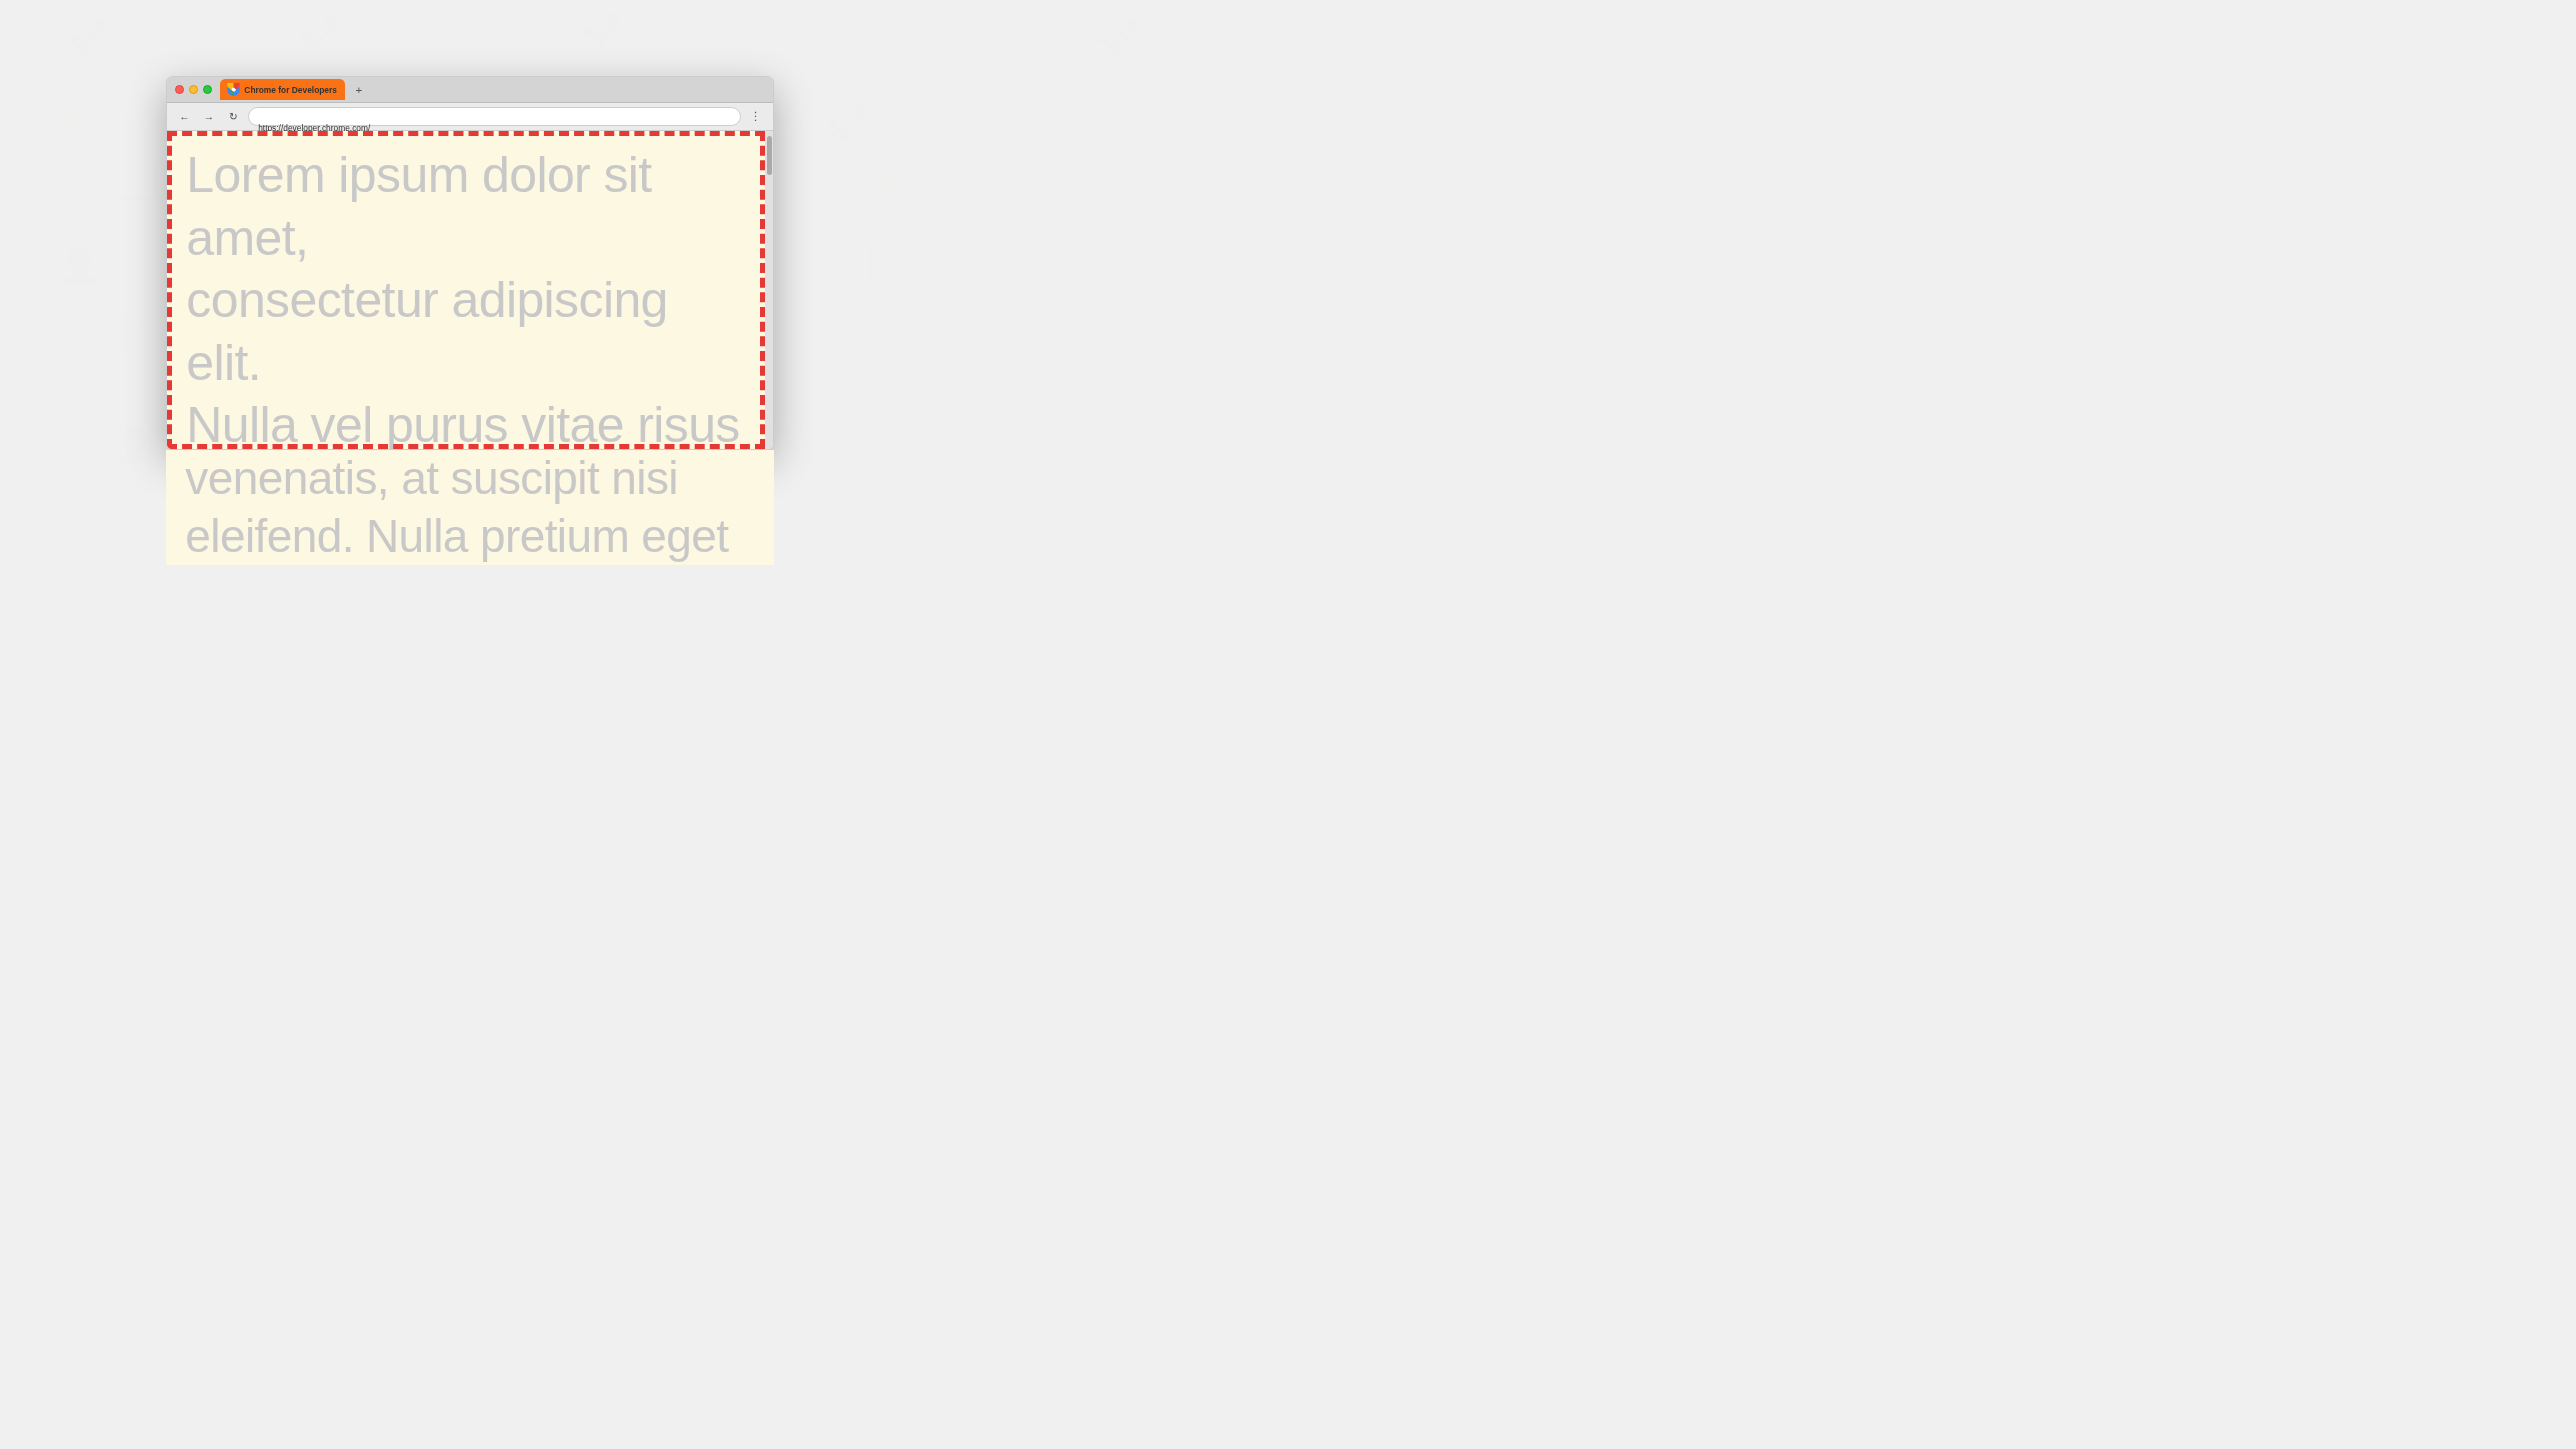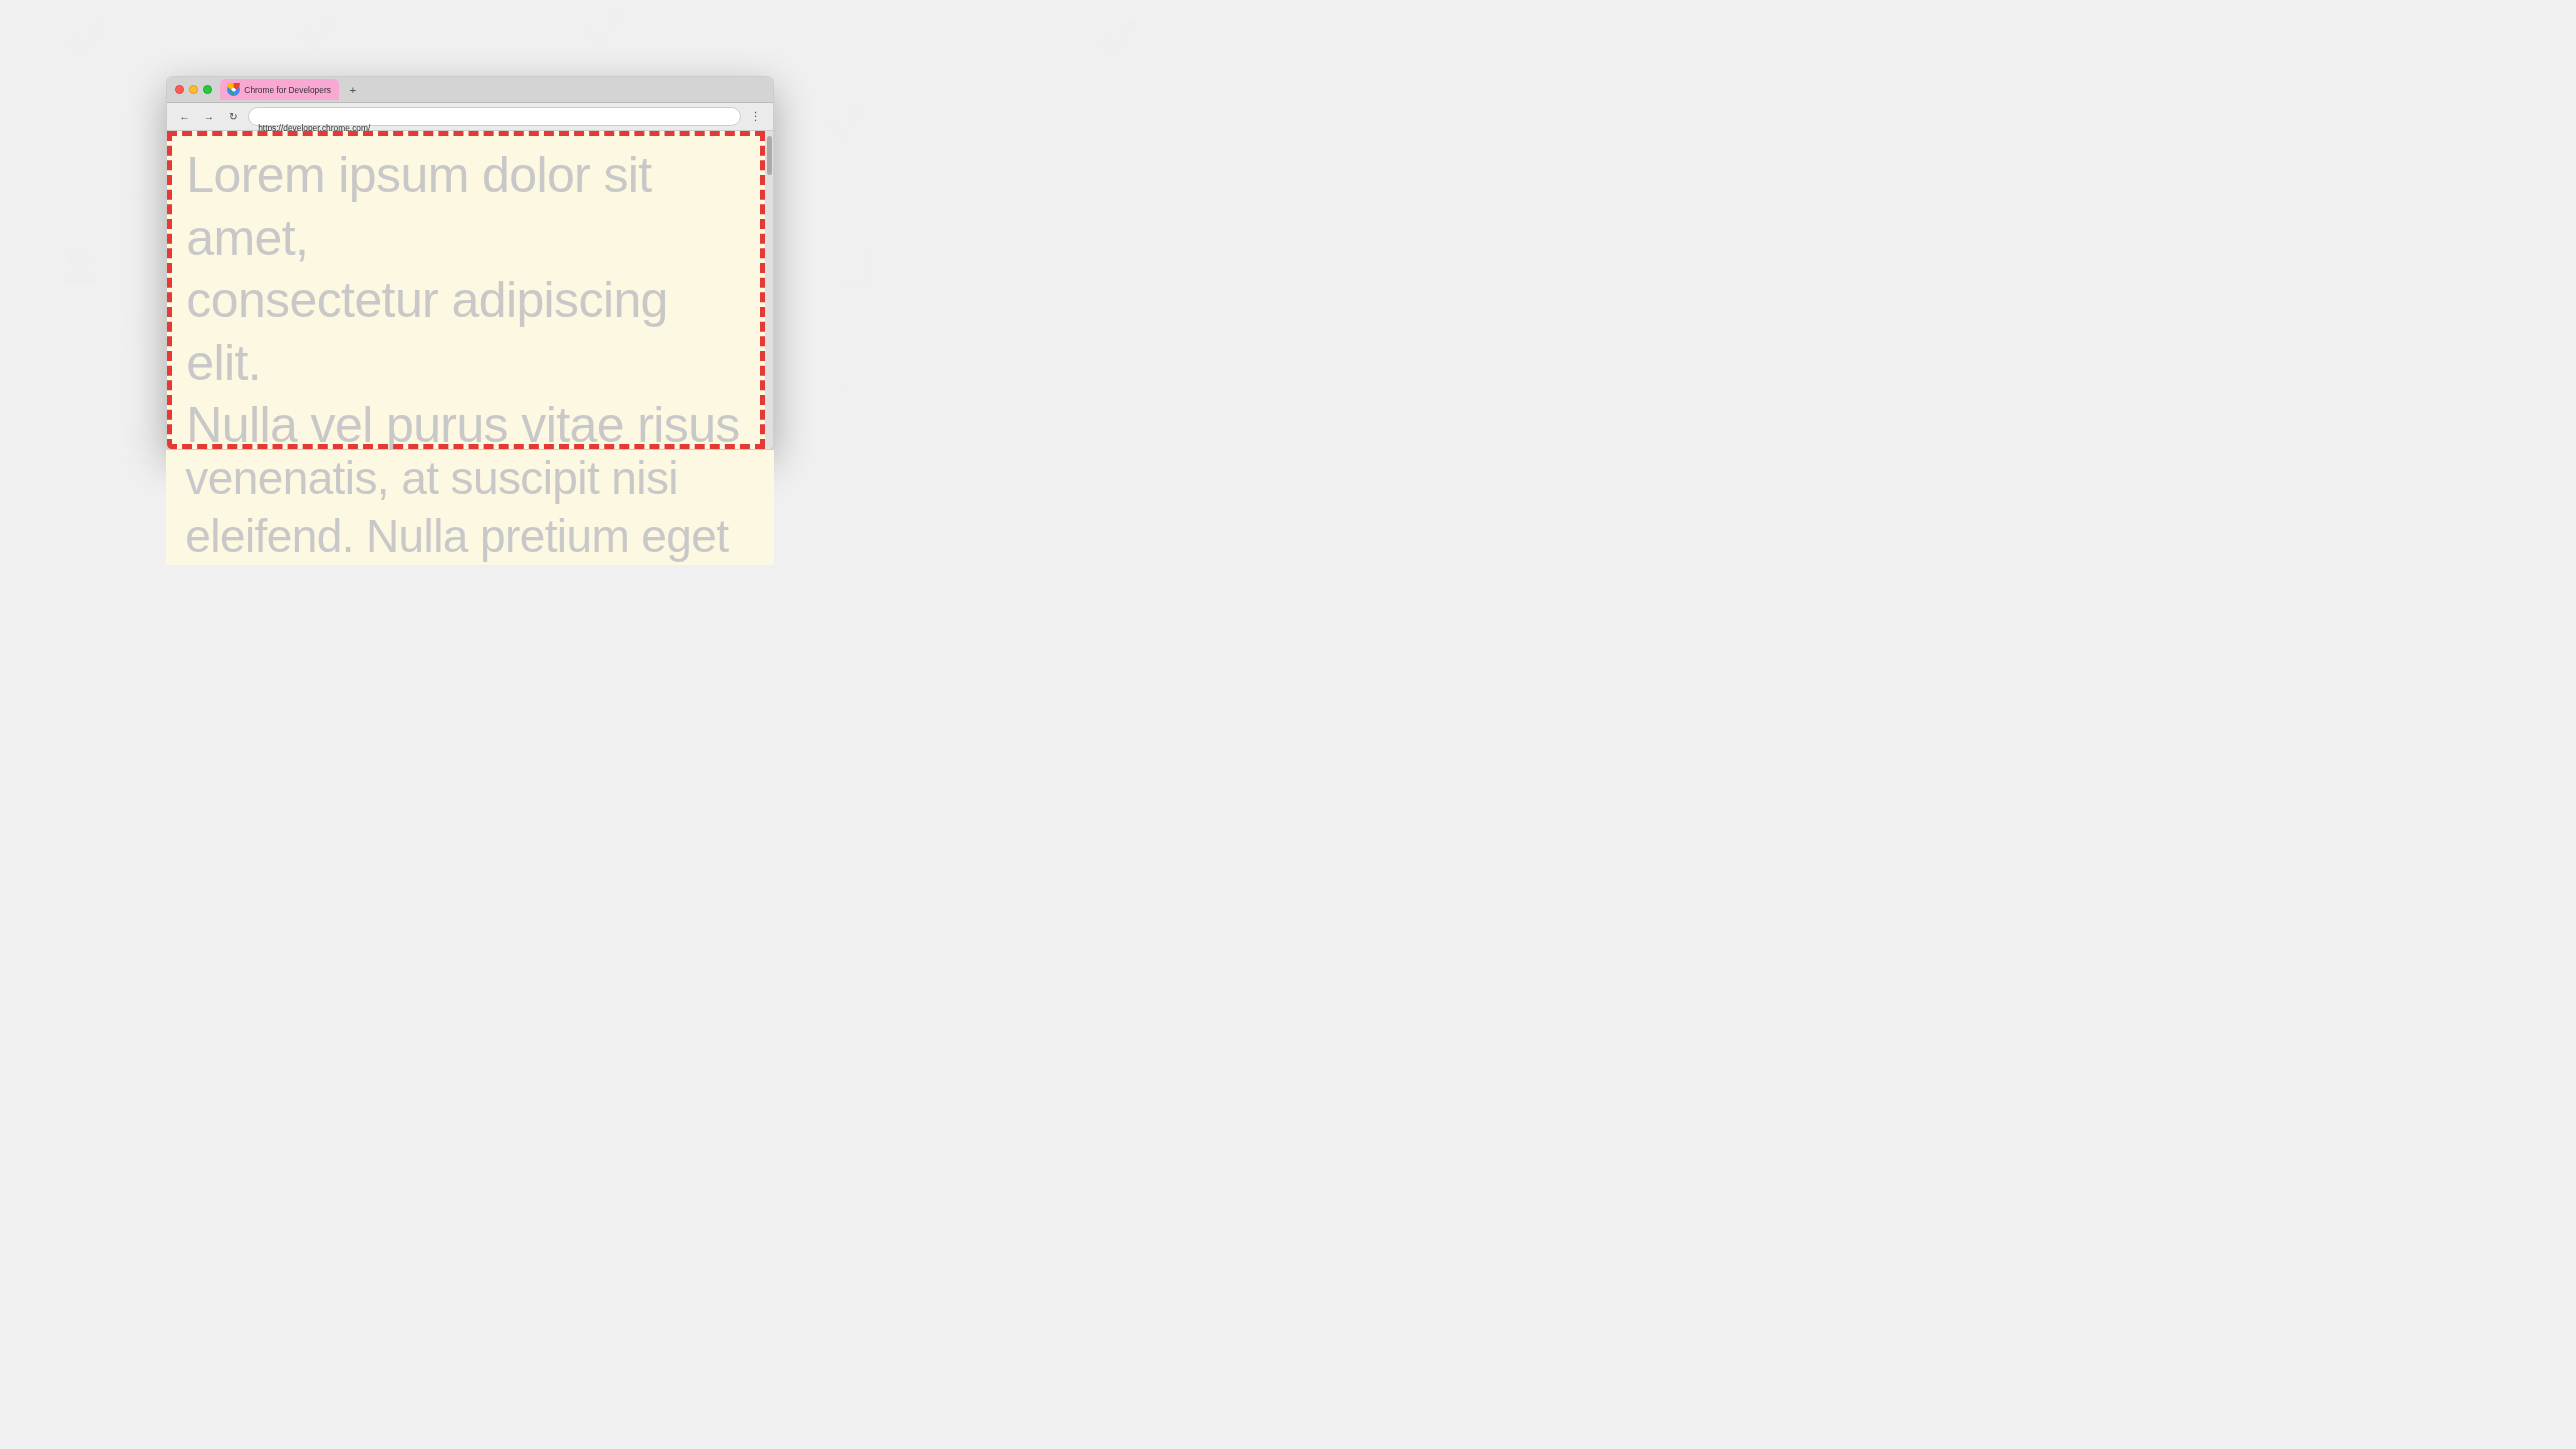--- a/index.html
+++ b/index.html
@@ -59,28 +59,29 @@
       border-radius: 50%;
     }
 
     .tl-red { background: #ff5f57; border: 0.6px solid #e0443e; }
     .tl-yellow { background: #febc2e; border: 0.6px solid #d4a017; }
     .tl-green { background: #28c840; border: 0.6px solid #1aab29; }
 
     .tab {
       display: flex;
       align-items: center;
-      background: #f9a8d4;
+      background: #f97316;
       border-radius: 5.2px 5.2px 0 0;
       padding: 3.9px 7.7px;
       height: 20.6px;
       font-size: 8.4px;
       color: #333;
       gap: 3.9px;
       max-width: 142px;
+      font-weight: bold;
     }
 
     .tab-title {
       font-size: 8.4px;
       color: #333;
       white-space: nowrap;
       overflow: hidden;
       text-overflow: ellipsis;
     }
 

